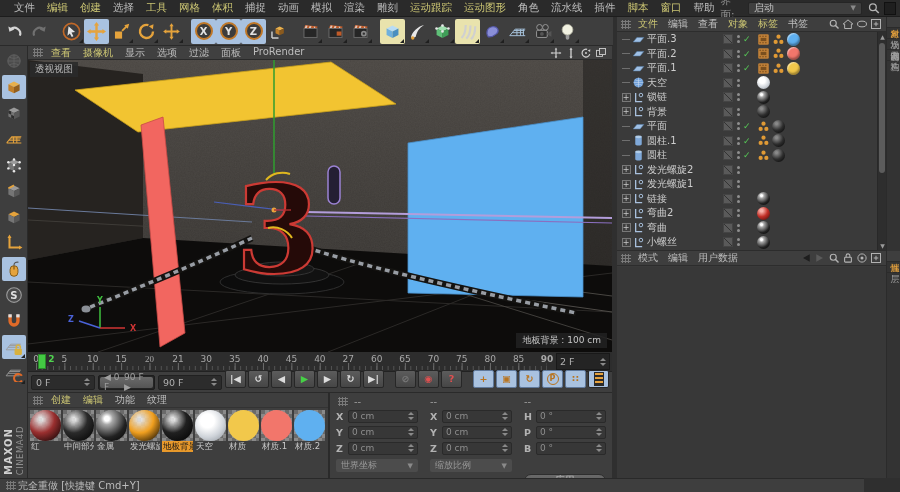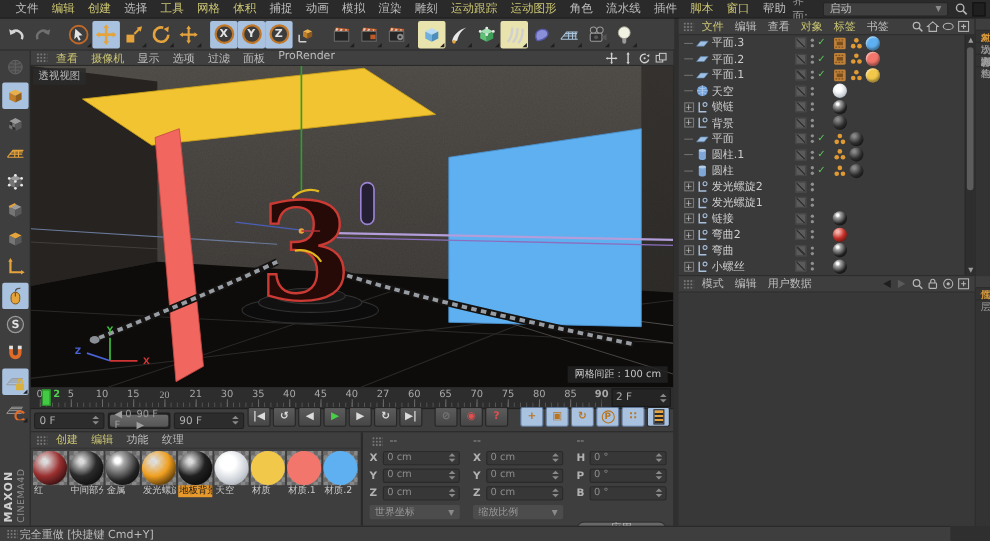--- a/index.html
+++ b/index.html
@@ -543,21 +543,21 @@
         <g font-family="'DejaVu Sans',sans-serif" font-size="8" font-weight="bold">
           <line x1="72" y1="268" x2="72" y2="247" stroke="#3fc03f" stroke-width="1.5"></line>
           <line x1="72" y1="268" x2="97" y2="268" stroke="#d03535" stroke-width="1.5"></line>
           <line x1="72" y1="268" x2="51" y2="261" stroke="#4a62d8" stroke-width="1.5"></line>
           <text x="72" y="243" fill="#3fc03f" text-anchor="middle">Y</text>
           <text x="102" y="271" fill="#d03535">X</text>
           <text x="40" y="262" fill="#4a62d8">Z</text>
         </g>
       </svg>
       <div class="vp-label">透视视图</div>
-      <div class="grid-label">网格间距 : 100 cm</div>
+      <div class="grid-label">地板背景 : 100 cm</div>
     </div>
 
     <div class="timeline">
       <div class="ruler" id="ruler">
         <div class="minor" style="background-size: calc(1.11111%) 100%;"></div>
         <div class="major" style="background-size: calc(5.55556%) 100%;"></div>
       <span class="tick-label" style="left: calc(0% + 6px);">0</span>
           <span class="tick-label" style="left: calc(5.55556% + 5.33333px);">5</span>
           <span class="tick-label" style="left: calc(11.1111% + 4.66667px);">10</span>
           <span class="tick-label" style="left: calc(16.6667% + 4px);">15</span>

